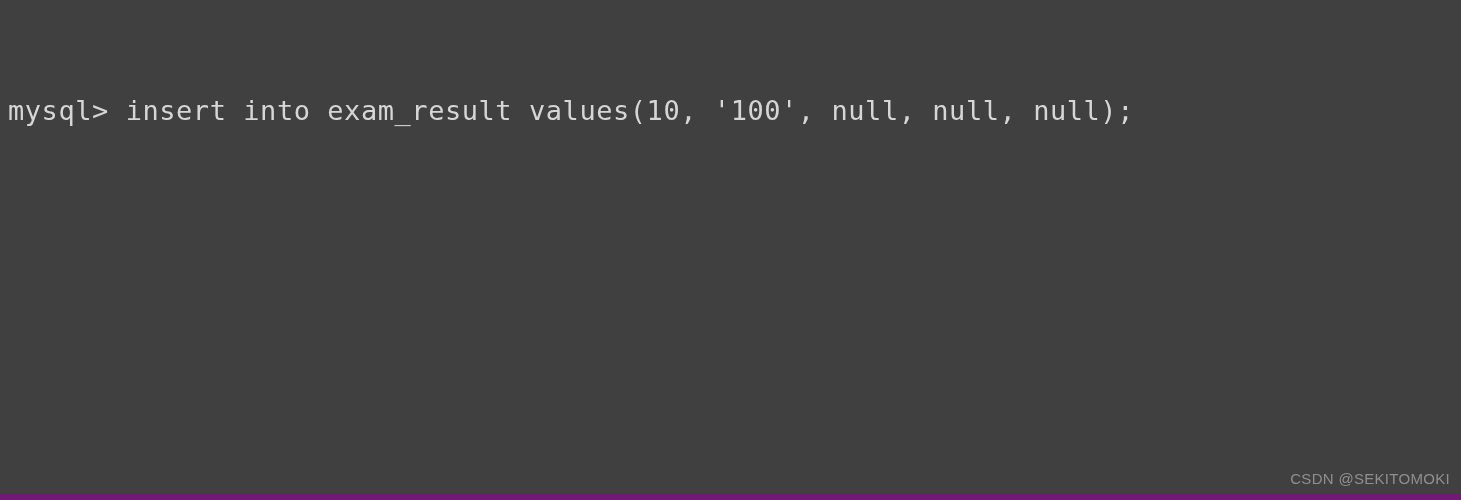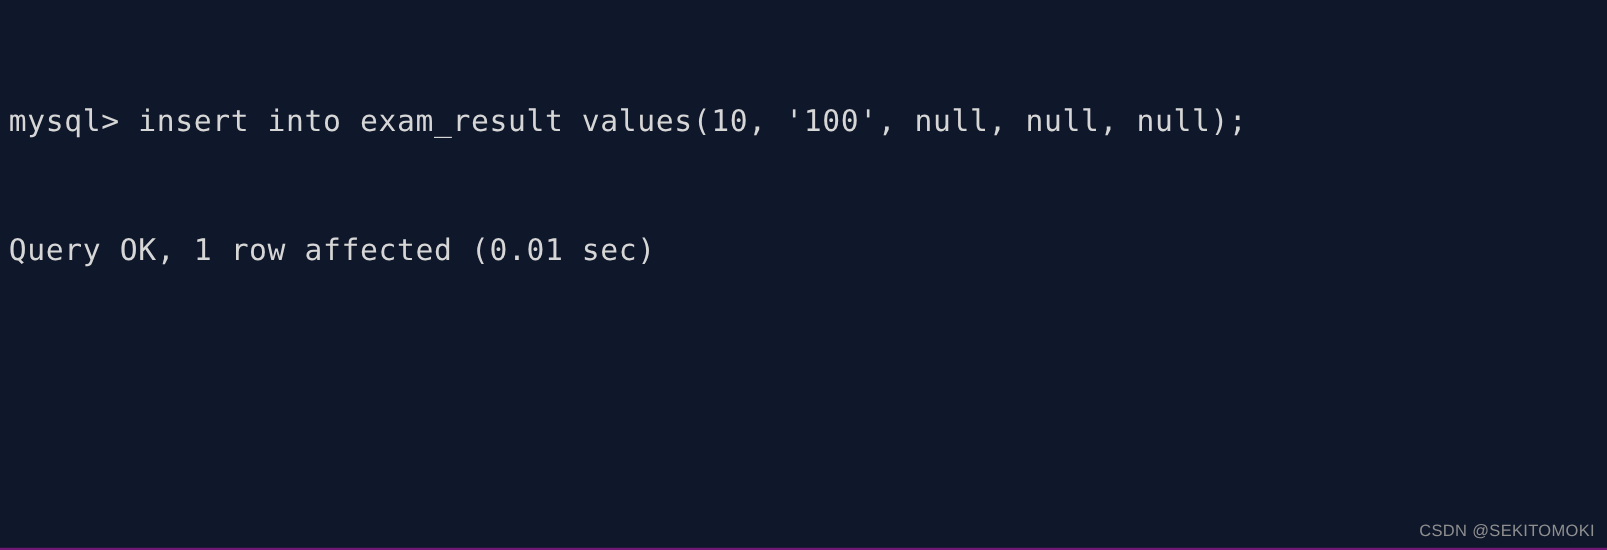--- a/index.html
+++ b/index.html
@@ -5,24 +5,24 @@
   html, body {
     margin: 0;
     padding: 0;
     background: #0b0b0b;
   }
 
   #terminal {
     position: relative;
     width: 1461px;
     height: 500px;
-    background: #0f172a;
+    background: #404040;
     overflow: hidden;
     box-sizing: border-box;
-    border-bottom: 2px solid #701a75;
+    border-bottom: 6px solid #701a75;
   }
 
   #console-output {
     position: absolute;
     left: 8px;
     top: 13px;
     margin: 0;
     padding: 0;
     font-family: "DejaVu Sans Mono", "Liberation Mono", monospace;
     font-size: 27px;
@@ -54,21 +54,20 @@
     white-space: pre;
   }
 </style>
 </head>
 <body>
 
 <div id="terminal">
 
   <div id="console-output">
     <span class="line">mysql&gt; insert into exam_result values(10, '100', null, null, null);</span>
-    <span class="line">Query OK, 1 row affected (0.01 sec)</span>
     <span class="line blank"></span>
     
     
     
     
     
     
     
     
   </div>

